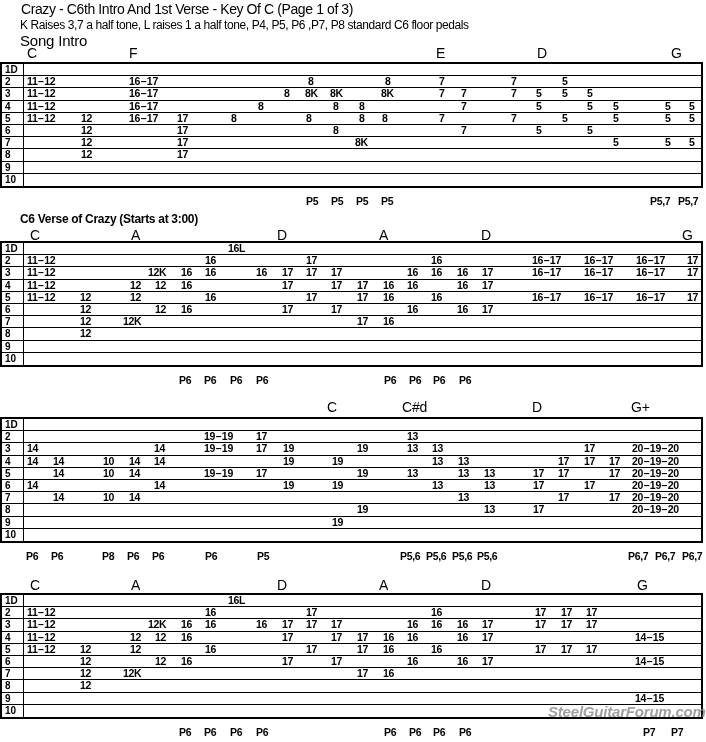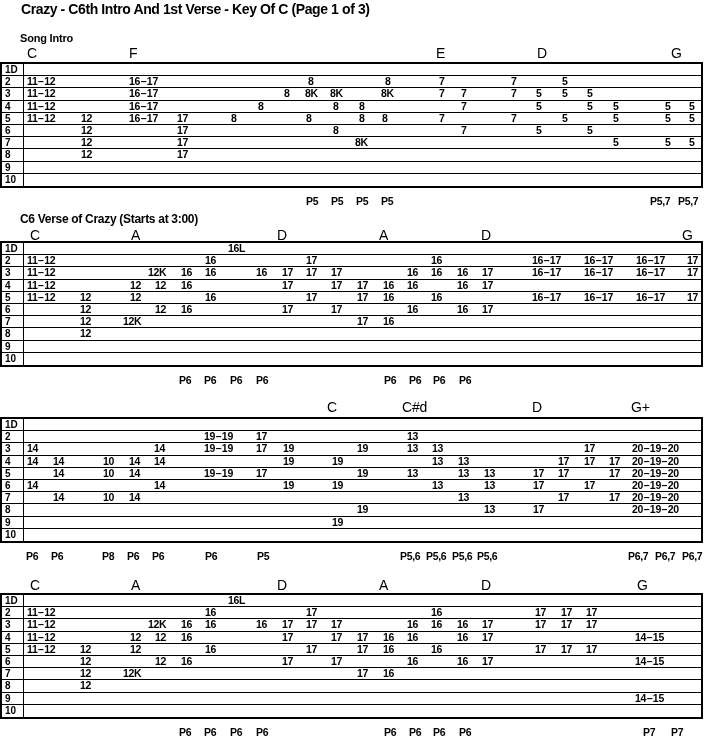--- a/index.html
+++ b/index.html
@@ -1,38 +1,39 @@
 <!DOCTYPE html>
 <html><head>
 <meta charset="utf-8">
 <style>
   html,body{margin:0;padding:0;background:#fff}
   body{width:706px;height:742px;overflow:hidden;font-family:"Liberation Sans",sans-serif;color:#000}
   #sheet{position:relative;width:706px;height:742px;background:#fff}
-  .hdr{position:absolute;white-space:nowrap;font-weight:bold}
+  .hdr{position:absolute;white-space:nowrap;font-weight:normal}
   #title{left:21px;top:1px;font-size:14px;letter-spacing:-0.4px}
   #legend{left:20px;top:18px;font-size:12px;letter-spacing:-0.4px}
-  #section1{left:20px;top:32px;font-size:11px;letter-spacing:-0.2px}
+  #section1{left:20px;top:32px;font-size:15px;letter-spacing:-0.2px}
   .section-title{position:absolute;font-weight:bold;font-size:12px;letter-spacing:-0.3px;white-space:nowrap}
   .chordrow{position:absolute;left:0;width:706px;height:15px}
   .chord{position:absolute;top:0;font-size:14px;letter-spacing:-0.2px;white-space:nowrap}
   .grid{position:absolute;left:0;width:703px;height:126px;border:2px solid #000;box-sizing:border-box;background:#fff}
   .row{position:relative;height:12.2px;border-bottom:1px solid #000;box-sizing:border-box}
   .grid .row:last-child{border-bottom:none}
   .slabel{display:inline-block;width:22px;height:100%;border-right:1px solid #000;padding-left:3px;box-sizing:border-box;font-size:10px;line-height:11.5px;font-weight:bold;vertical-align:top}
   .num{position:absolute;top:0;font-size:10.5px;font-weight:bold;line-height:11.5px;letter-spacing:-0.3px;word-spacing:-2px;white-space:nowrap}
   .footrow{position:absolute;left:0;width:706px;height:13px}
   .pnum{position:absolute;top:0;font-size:10.5px;font-weight:bold;letter-spacing:-0.3px;white-space:nowrap}
   .watermark{position:absolute;left:548px;top:703px;font-size:15px;font-weight:bold;font-style:italic;color:#8f8f8f;opacity:.85;letter-spacing:-0.2px;white-space:nowrap;z-index:5}
 </style>
 </head>
 <body>
 
 <div id="sheet">
   <div class="hdr" id="title">Crazy - C6th Intro And 1st Verse - Key Of C (Page 1 of 3)</div>
+  <div class="hdr" id="legend">K Raises 3,7 a half tone, L raises 1 a half tone, P4, P5, P6 ,P7, P8 standard C6 floor pedals</div>
   <div class="hdr" id="section1">Song Intro</div>
   <div id="grids-root">
       <div class="chordrow" style="top: 45px;">
         <span class="chord" style="left: 27px;">C</span>
         <span class="chord" style="left: 129px;">F</span>
         <span class="chord" style="left: 436px;">E</span>
         <span class="chord" style="left: 537px;">D</span>
         <span class="chord" style="left: 671px;">G</span>
       </div>
       <div class="grid" style="top: 62px;">
@@ -146,13 +147,14 @@
         <span class="pnum" style="left: 230px;">P6</span>
         <span class="pnum" style="left: 256px;">P6</span>
         <span class="pnum" style="left: 384px;">P6</span>
         <span class="pnum" style="left: 409px;">P6</span>
         <span class="pnum" style="left: 433px;">P6</span>
         <span class="pnum" style="left: 459px;">P6</span>
         <span class="pnum" style="left: 643px;">P7</span>
         <span class="pnum" style="left: 671px;">P7</span>
       </div>
     </div>
+  <div class="watermark">SteelGuitarForum.com</div>
 </div>
 
 </body></html>

